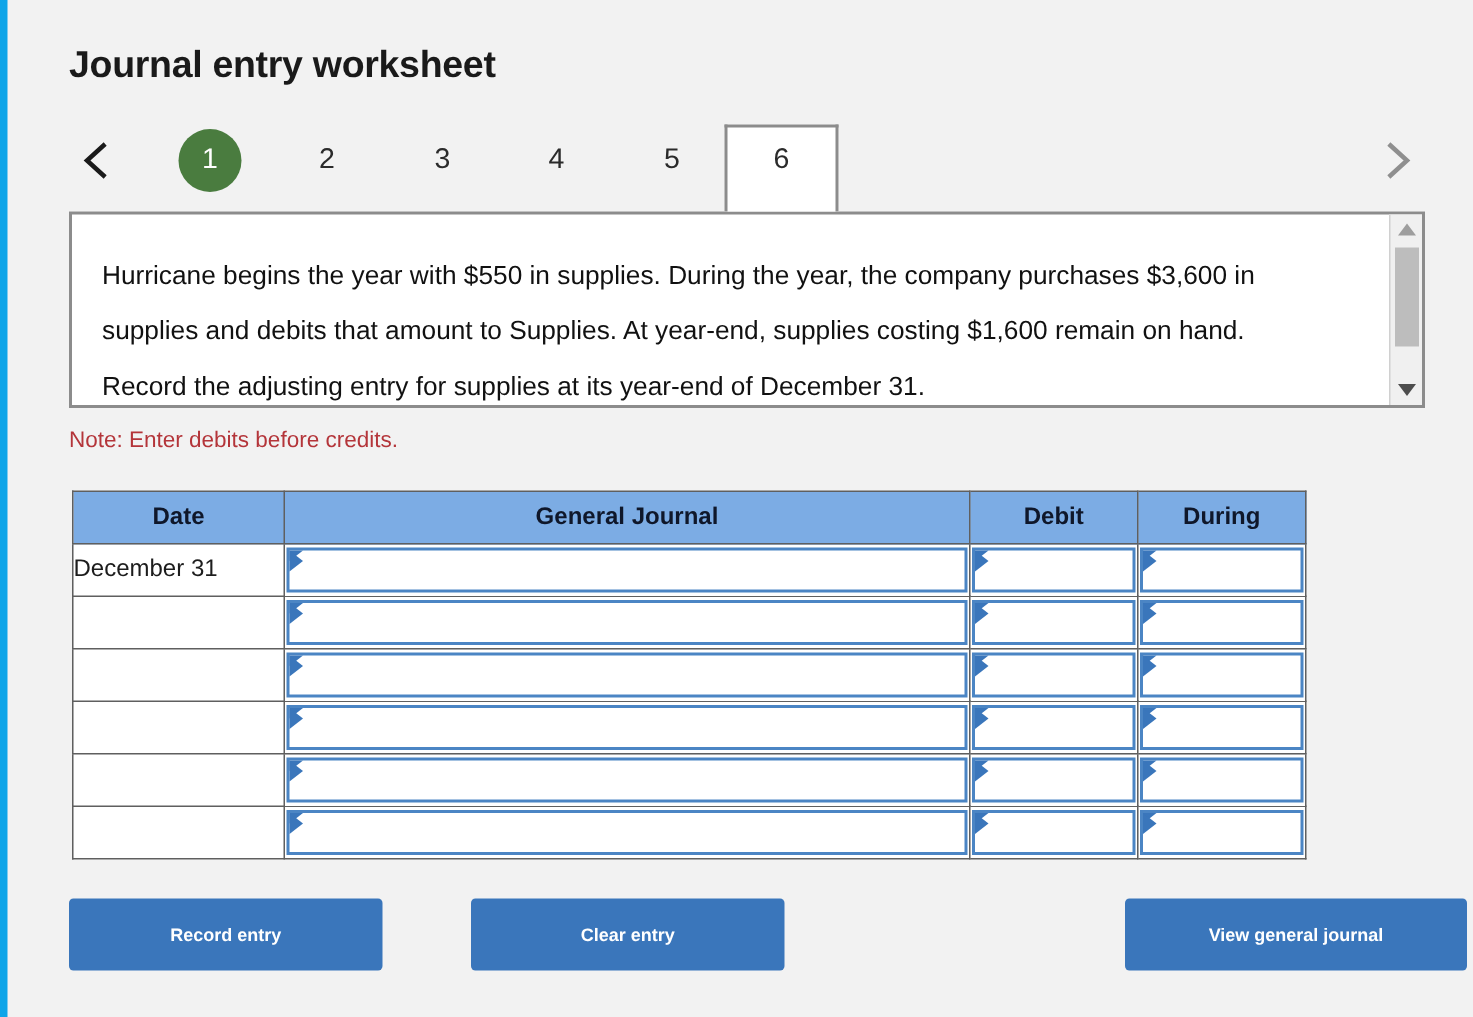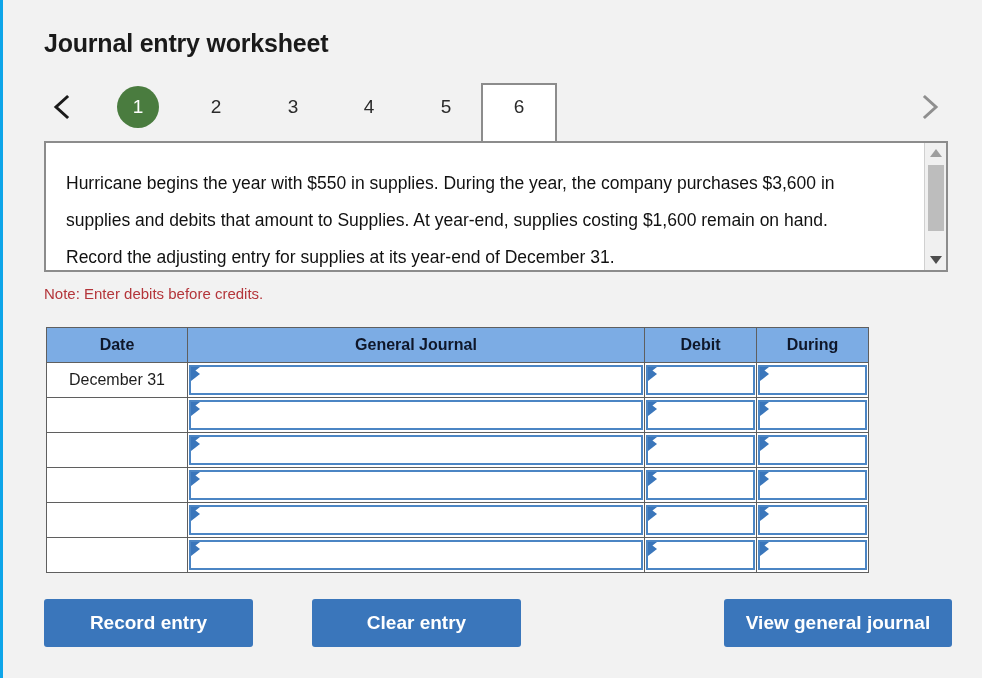--- a/index.html
+++ b/index.html
@@ -7,21 +7,21 @@
     margin: 0; padding: 0;
     width: 982px; height: 678px;
     background: #f2f2f2;
     font-family: "Liberation Sans", sans-serif;
     overflow: hidden;
   }
   #page {
     position: relative;
     width: 982px; height: 678px;
     background: #f2f2f2;
-    border-left: 3px solid #0ea5e9;
+    border-left: 5px solid #0ea5e9;
   }
 
   
   #worksheet-title {
     position: absolute;
     left: 41px; top: 29px;
     font-size: 25px;
     font-weight: bold;
     color: #1a1a1a;
     letter-spacing: -0.2px;
@@ -143,21 +143,21 @@
     text-align: center;
   }
   #journal-table td {
     border: 1px solid #5f5f5f;
     height: 35px;
     padding: 0;
     background: #ffffff;
     vertical-align: middle;
   }
   td.date-cell {
-    text-align: center;
+    text-align: left;
     font-size: 16px;
     color: #1d1d1d;
   }
   .col-date    { width: 141px; }
   .col-journal { width: 457px; }
   .col-debit   { width: 112px; }
   .col-credit  { width: 112px; }
 
   
   td.input-cell {
@@ -196,28 +196,28 @@
     left: 41px; top: 599px;
     width: 908px; height: 48px;
   }
   .action-button {
     position: absolute;
     top: 0; height: 48px;
     background: #3a76bb;
     border: none;
     border-radius: 3px;
     color: #ffffff;
-    font-size: 19px;
+    font-size: 12px;
     font-weight: bold;
     font-family: "Liberation Sans", sans-serif;
     cursor: pointer;
   }
   #record-entry-button      { left: 0px;   width: 209px; }
   #clear-entry-button       { left: 268px; width: 209px; }
-  #view-general-journal-button { left: 680px; width: 228px; }
+  #view-general-journal-button { left: 704px; width: 228px; }
 </style>
 </head>
 <body>
 
 <div id="page">
 
   <div id="worksheet-title">Journal entry worksheet</div>
 
   <div id="tabstrip">
 

